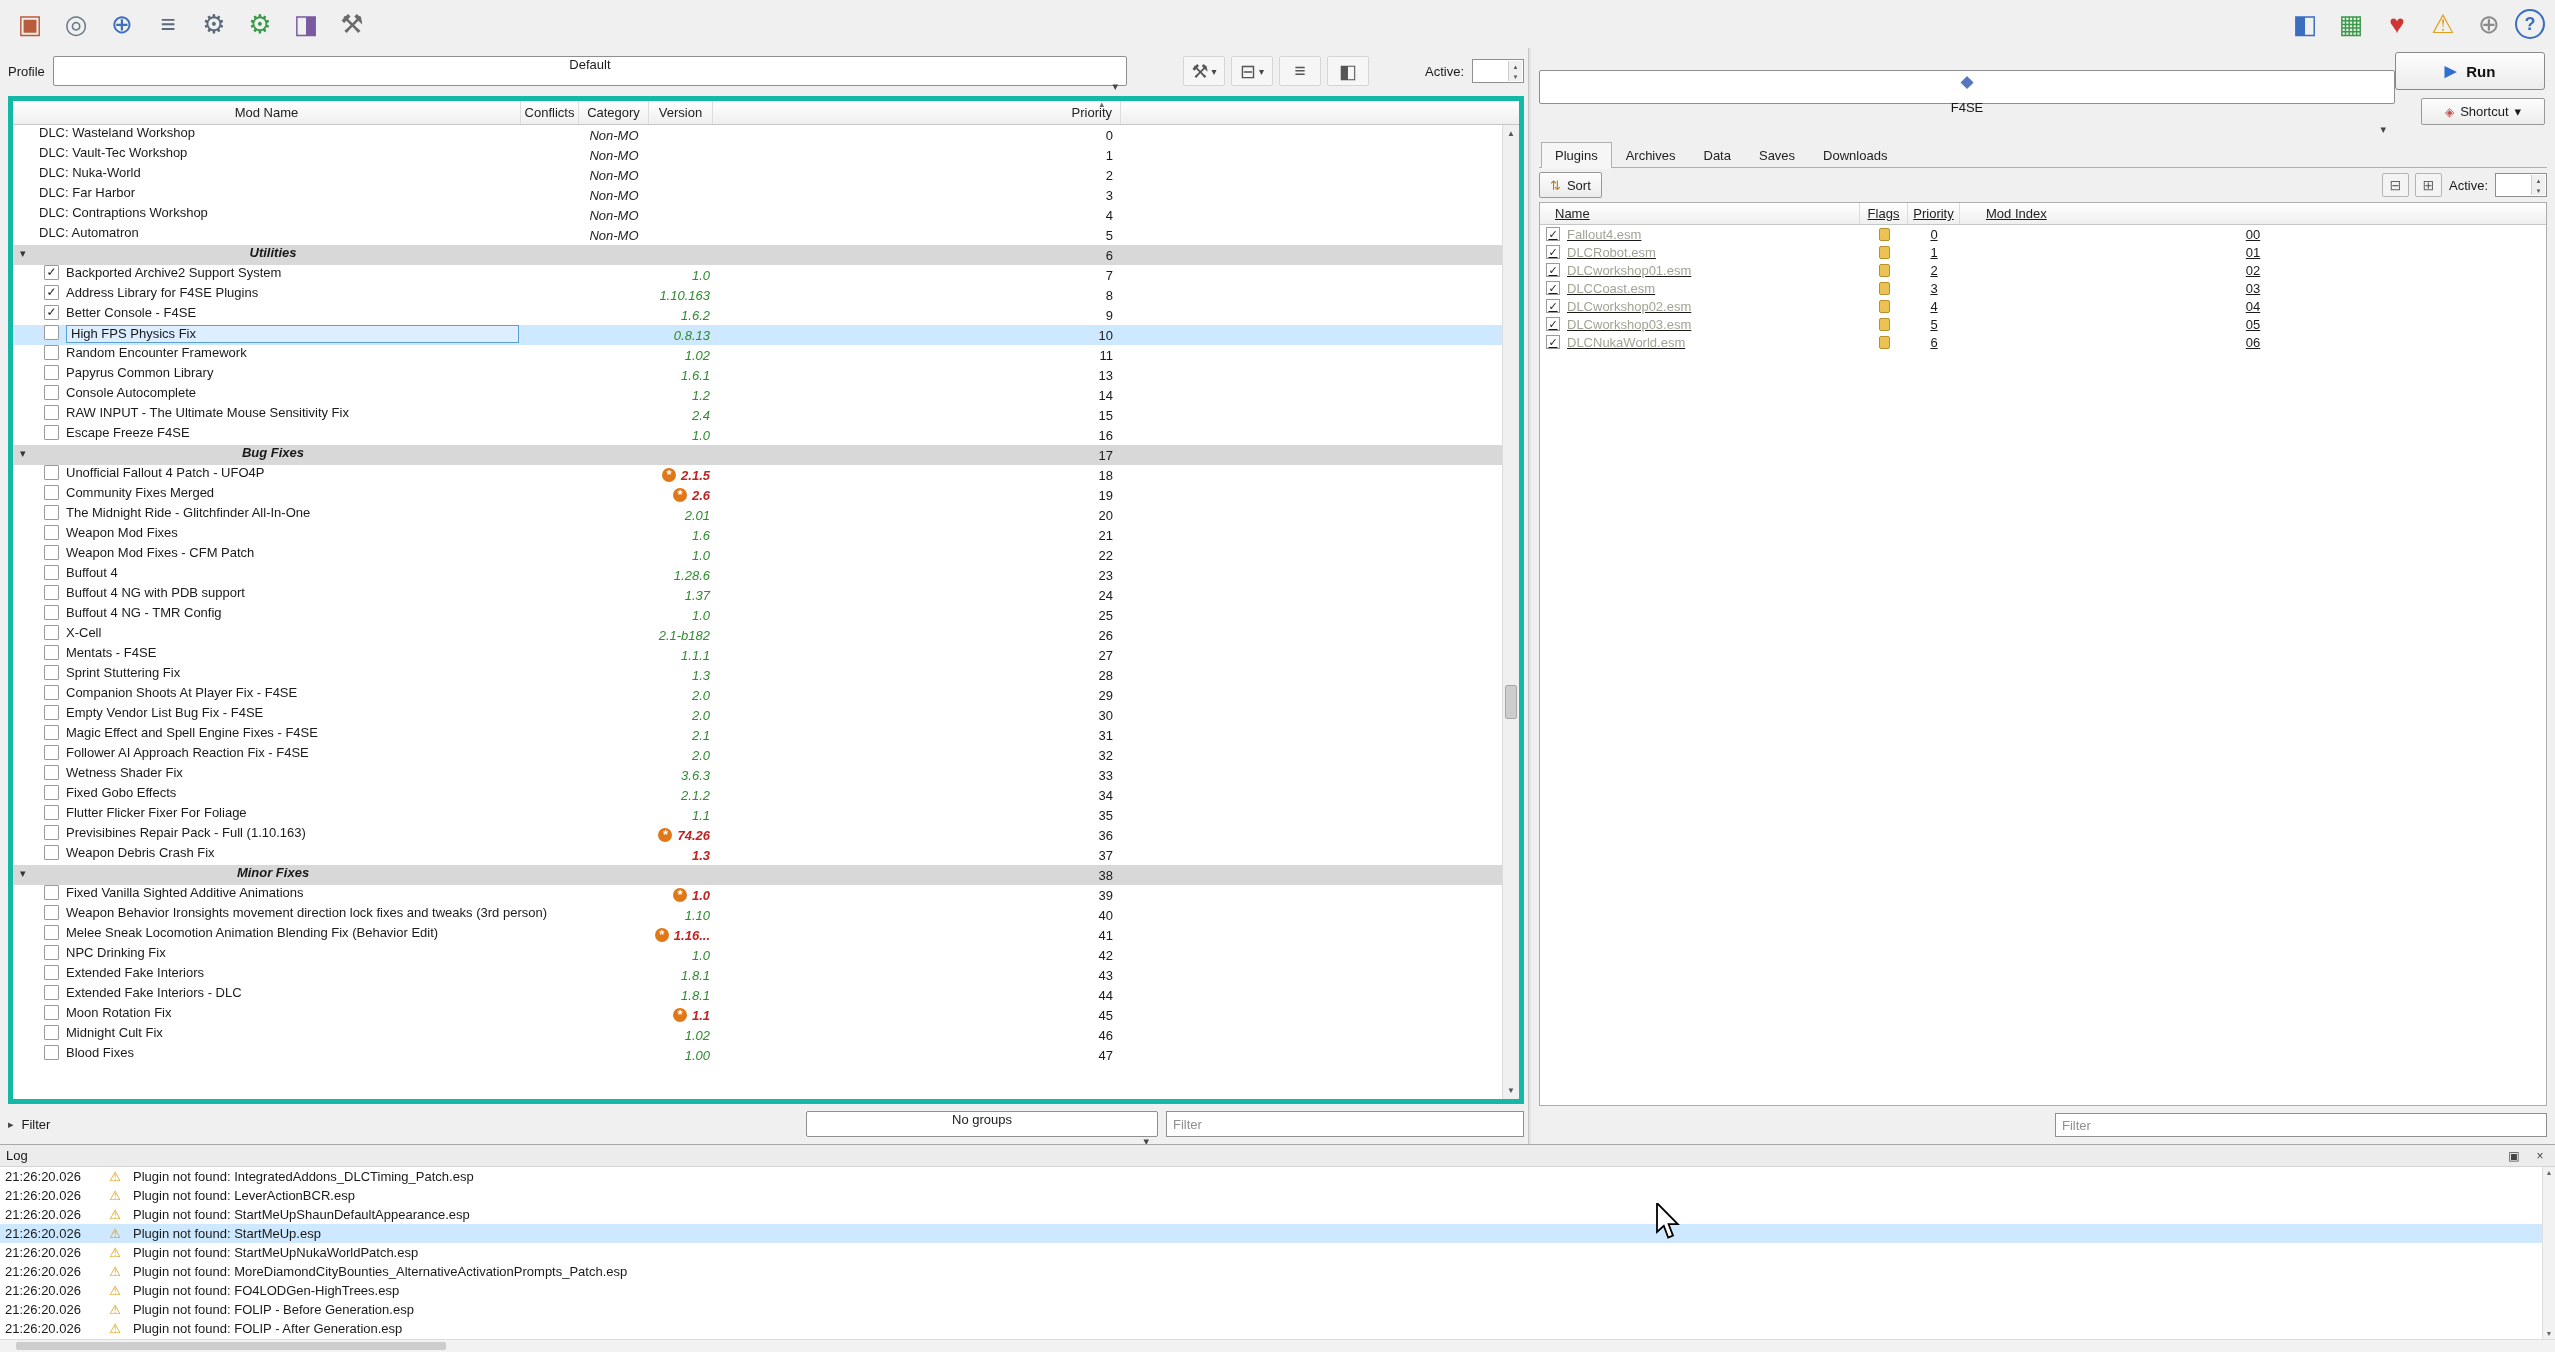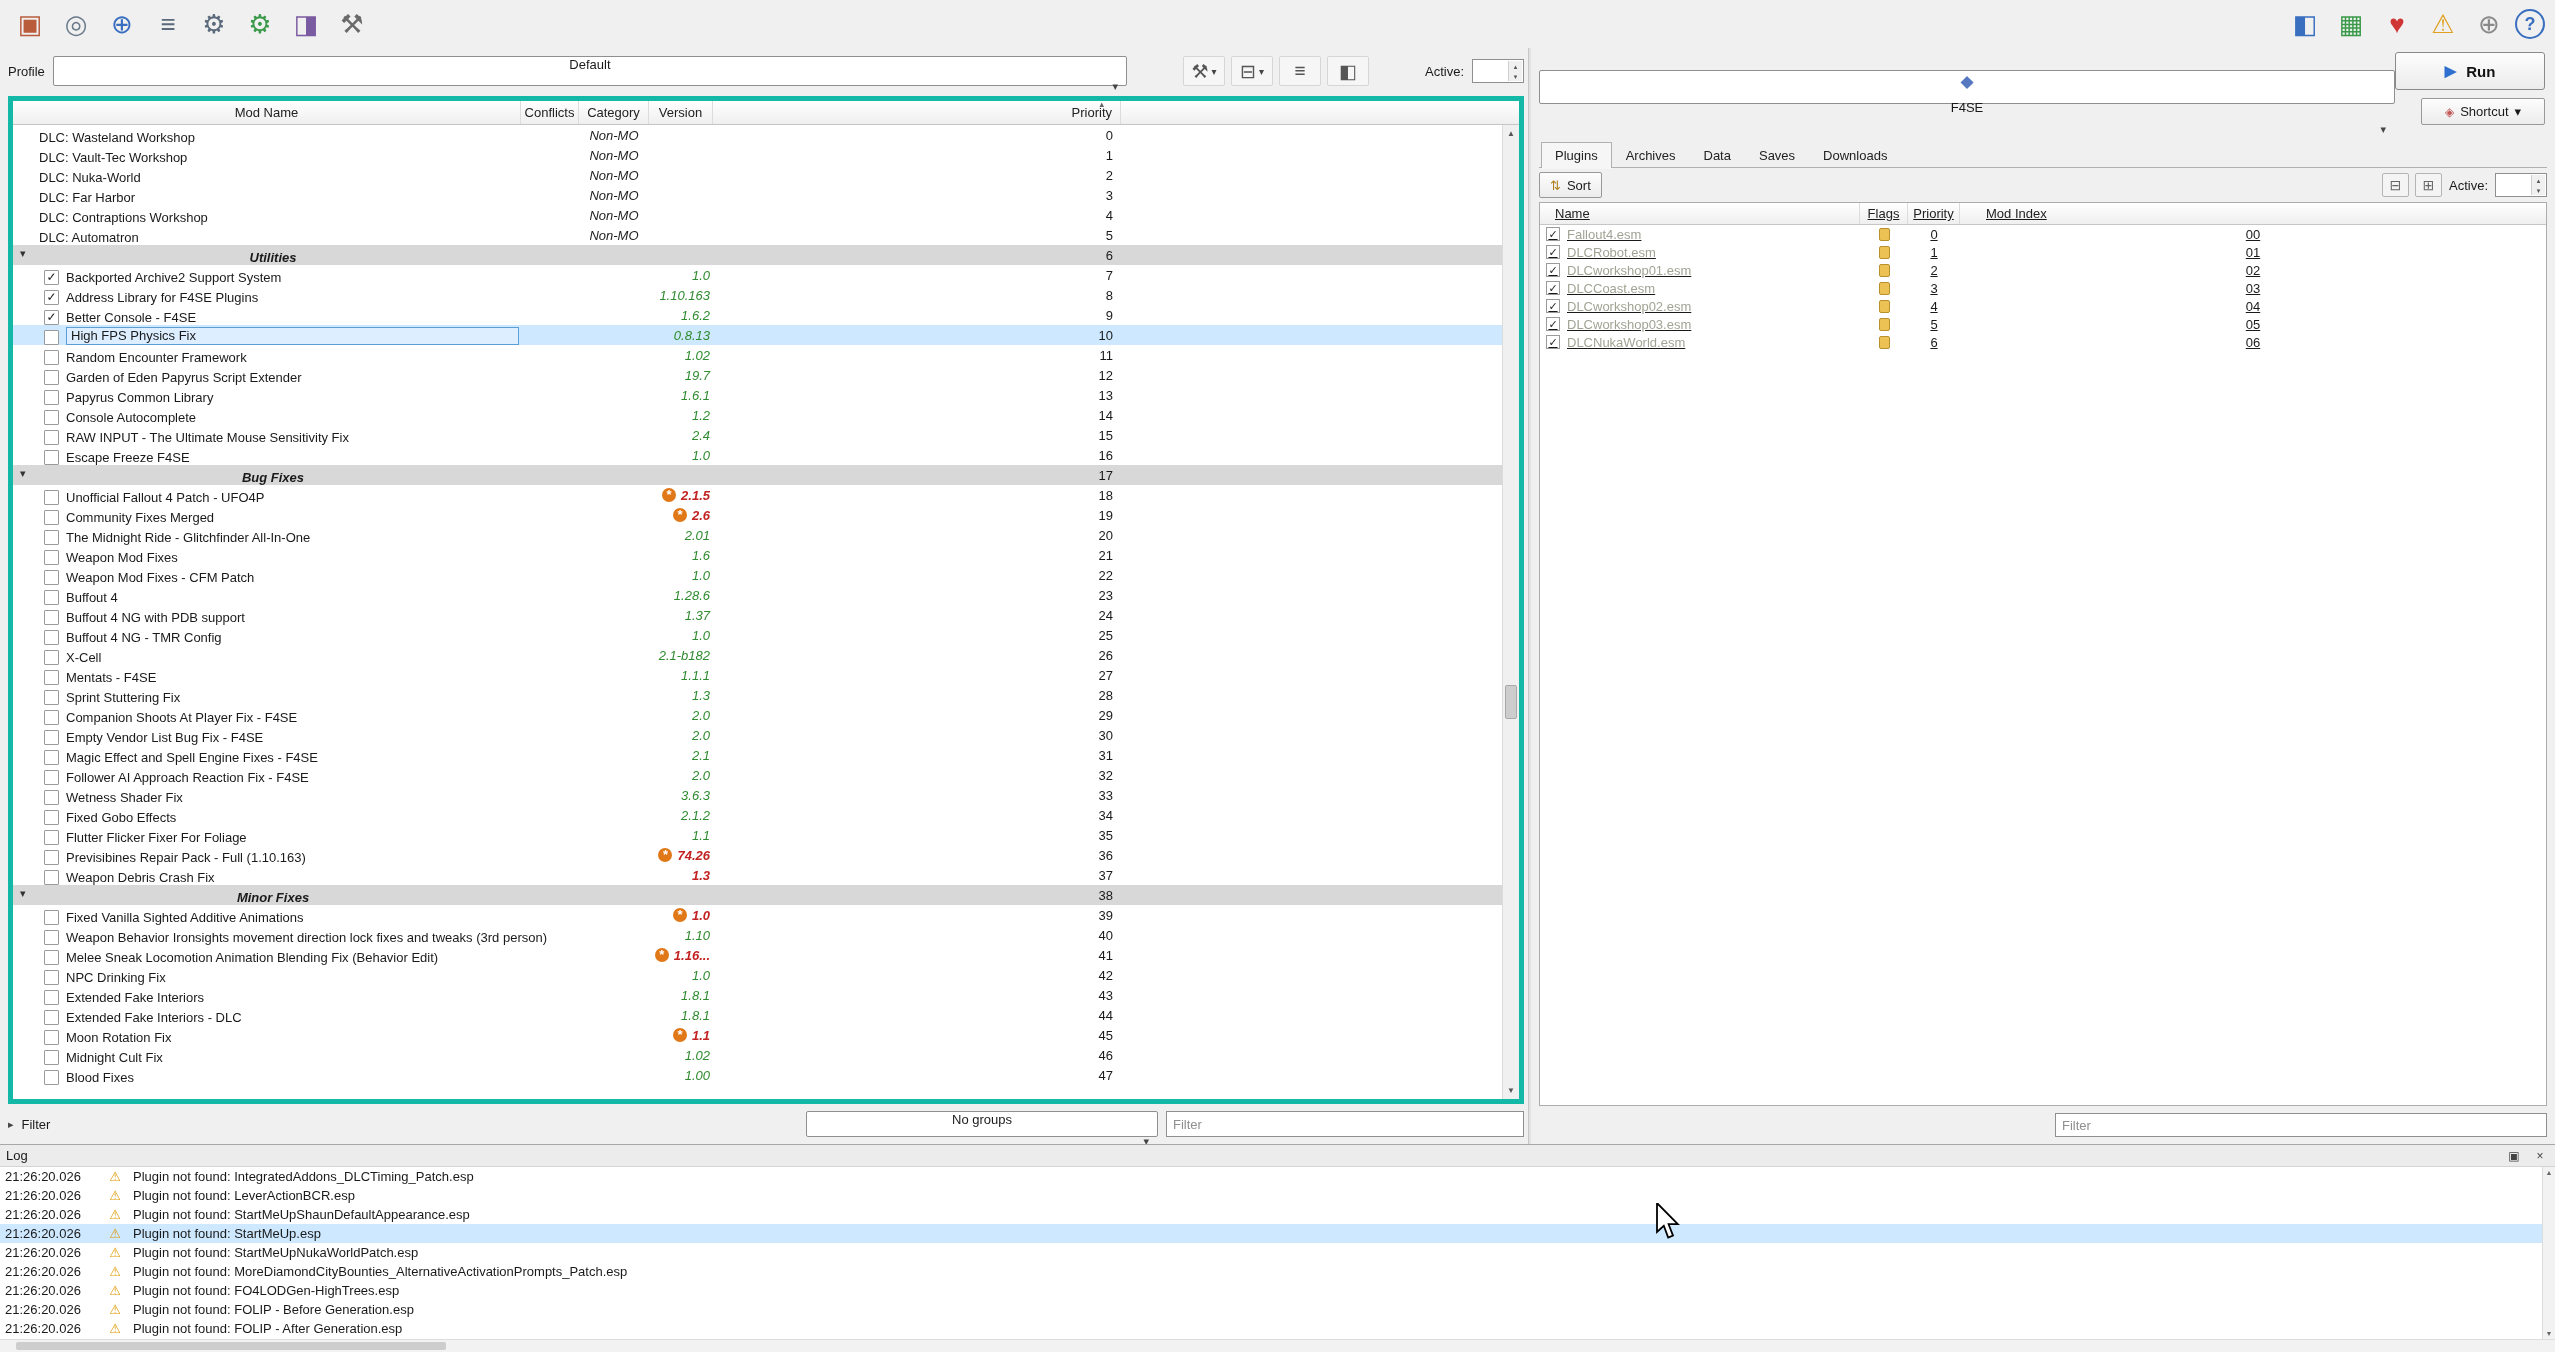--- a/index.html
+++ b/index.html
@@ -34,21 +34,21 @@
 
 .mod-table{flex:1;position:relative;border:5px solid #14b8a6;background:#fff;margin-right:4px;overflow:hidden;min-height:0;}
 .mod-header{display:flex;height:24px;background:linear-gradient(#ffffff,#efefef);border-bottom:1px solid #c6c6c6;}
 .mh{display:flex;align-items:center;justify-content:center;border-right:1px solid #dcdcdc;height:100%;position:relative;color:#222;}
 .mh-name{width:508px;}.mh-conf{width:58px;}.mh-cat{width:70px;}.mh-ver{width:64px;}
 .mh-pri{width:408px;justify-content:flex-end;padding-right:8px;}
 .mh-fill{flex:1;border-right:none;}
 .sort-ind{position:absolute;top:-2px;right:16px;font-size:9px;color:#666;}
 .mod-body{position:absolute;left:0;top:24px;right:17px;bottom:0;overflow:hidden;}
 .mod-row{display:flex;height:20px;align-items:center;position:relative;background:#fff;}
-.c-name{width:508px;height:100%;display:flex;align-items:flex-end;gap:7px;padding-left:31px;overflow:visible;}
+.c-name{width:508px;height:100%;display:flex;align-items:flex-start;gap:7px;padding-left:31px;overflow:visible;}
 .c-name.dlc{padding-left:26px;}
 .cb{width:15px;height:15px;flex:0 0 auto;background:#fff;border:1px solid #9a9a9a;border-radius:1px;font-size:12px;line-height:13px;text-align:center;color:#222;}
 .m-name{white-space:nowrap;}
 .c-conf{width:58px;}
 .c-cat{width:70px;text-align:center;font-style:italic;color:#222;}
 .c-ver{width:64px;display:flex;align-items:center;justify-content:flex-end;gap:5px;padding-right:3px;}
 .vtext{font-style:italic;color:#2f8b2f;white-space:nowrap;}
 .vtext.red{color:#c32222;font-weight:bold;}
 .upd{width:14px;height:14px;flex:0 0 auto;border-radius:50%;background:#e07818;color:#fff;font-size:13px;line-height:14px;text-align:center;font-weight:bold;}
 .c-pri{width:408px;text-align:right;padding-right:8px;}
@@ -329,33 +329,20 @@
               <div class="c-cat"></div>
               <div class="c-ver">
                 <span class="vtext">1.02</span>
               </div>
               <div class="c-pri">11</div>
               <div class="c-fill"></div>
             </div>
             <div class="mod-row">
               <div class="c-name">
                 <span class="cb"></span>
-                <span class="m-name">Garden of Eden Papyrus Script Extender</span>
-              </div>
-              <div class="c-conf"></div>
-              <div class="c-cat"></div>
-              <div class="c-ver">
-                <span class="vtext">19.7</span>
-              </div>
-              <div class="c-pri">12</div>
-              <div class="c-fill"></div>
-            </div>
-            <div class="mod-row">
-              <div class="c-name">
-                <span class="cb"></span>
                 <span class="m-name">Papyrus Common Library</span>
               </div>
               <div class="c-conf"></div>
               <div class="c-cat"></div>
               <div class="c-ver">
                 <span class="vtext">1.6.1</span>
               </div>
               <div class="c-pri">13</div>
               <div class="c-fill"></div>
             </div>

